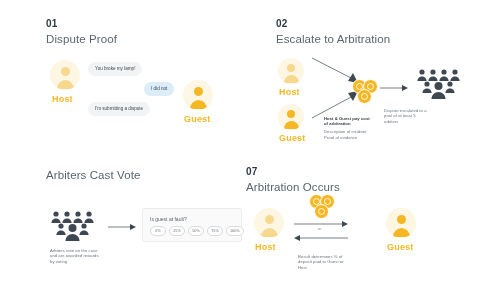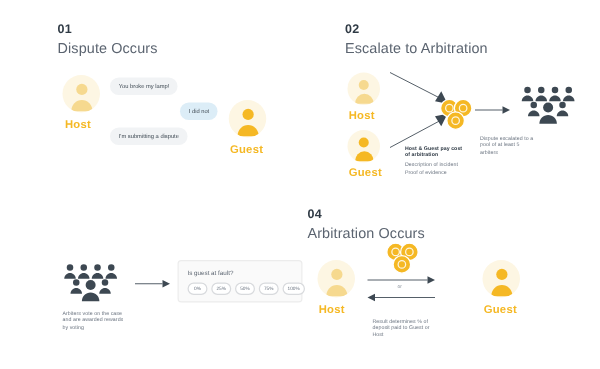--- a/index.html
+++ b/index.html
@@ -167,21 +167,21 @@
     color: #8a929c;
   }
 </style>
 </head>
 <body>
 
 <div class="board">
 
   <div class="panel panel-01">
     <div class="step-num">01</div>
-    <div class="step-title">Dispute Occurs</div>
+    <div class="step-title">Dispute Proof</div>
 
     <div class="avatar" style="left:4px; top:42px; width:30px; height:30px;">
       <div class="head" style="width:9px; height:9px; background:#f6d98f; top:7px; left:10.5px;"></div>
       <div class="body" style="width:17px; height:9px; background:#f6d98f; bottom:1px; left:6.5px;"></div>
     </div>
     <div class="avatar-label" style="left:6px; top:76px; color:#f5b824;">Host</div>
 
     <div class="avatar" style="left:137px; top:62px; width:30px; height:30px;">
       <div class="head" style="width:9px; height:9px; background:#f5b824; top:7px; left:10.5px;"></div>
       <div class="body" style="width:17px; height:9px; background:#f5b824; bottom:1px; left:6.5px;"></div>
@@ -253,20 +253,21 @@
           <path d="M29.4 25c0-2.6 2.1-4.6 4.6-4.6s4.6 2 4.6 4.6z"></path>
         <circle cx="22.5" cy="18" r="4"></circle>
           <path d="M15.5 31c0-3.9 3.1-7 7-7s7 3.1 7 7z"></path>
       </g>
     </svg>
 
     <div class="caption" style="left:108px; top:90px; width:46px;">Dispute escalated to a pool of at least 5 arbiters</div>
   </div>
 
   <div class="panel panel-03">
+    <div class="step-title">Arbiters Cast Vote</div>
 
     <svg class="people-svg" style="left:4px; top:44px;" width="48" height="34" viewBox="0 0 48 34">
       <g fill="#3d4852">
         <circle cx="6" cy="4" r="2.6"></circle>
           <path d="M1.4 13c0-2.6 2.1-4.6 4.6-4.6s4.6 2 4.6 4.6z"></path>
         <circle cx="17" cy="4" r="2.6"></circle>
           <path d="M12.4 13c0-2.6 2.1-4.6 4.6-4.6s4.6 2 4.6 4.6z"></path>
         <circle cx="28" cy="4" r="2.6"></circle>
           <path d="M23.4 13c0-2.6 2.1-4.6 4.6-4.6s4.6 2 4.6 4.6z"></path>
         <circle cx="39" cy="4" r="2.6"></circle>
@@ -293,21 +294,21 @@
         <div class="pill">0%</div>
         <div class="pill">25%</div>
         <div class="pill">50%</div>
         <div class="pill">75%</div>
         <div class="pill">100%</div>
       </div>
     </div>
   </div>
 
   <div class="panel panel-04">
-    <div class="step-num">04</div>
+    <div class="step-num">07</div>
     <div class="step-title">Arbitration Occurs</div>
 
     <div class="avatar" style="left:8px; top:42px; width:30px; height:30px;">
       <div class="head" style="width:9px; height:9px; background:#f6d98f; top:7px; left:10.5px;"></div>
       <div class="body" style="width:17px; height:9px; background:#f6d98f; bottom:1px; left:6.5px;"></div>
     </div>
     <div class="avatar-label" style="left:9px; top:76px; color:#f5b824;">Host</div>
 
     <div class="avatar" style="left:140px; top:42px; width:30px; height:30px;">
       <div class="head" style="width:9px; height:9px; background:#f5b824; top:7px; left:10.5px;"></div>

